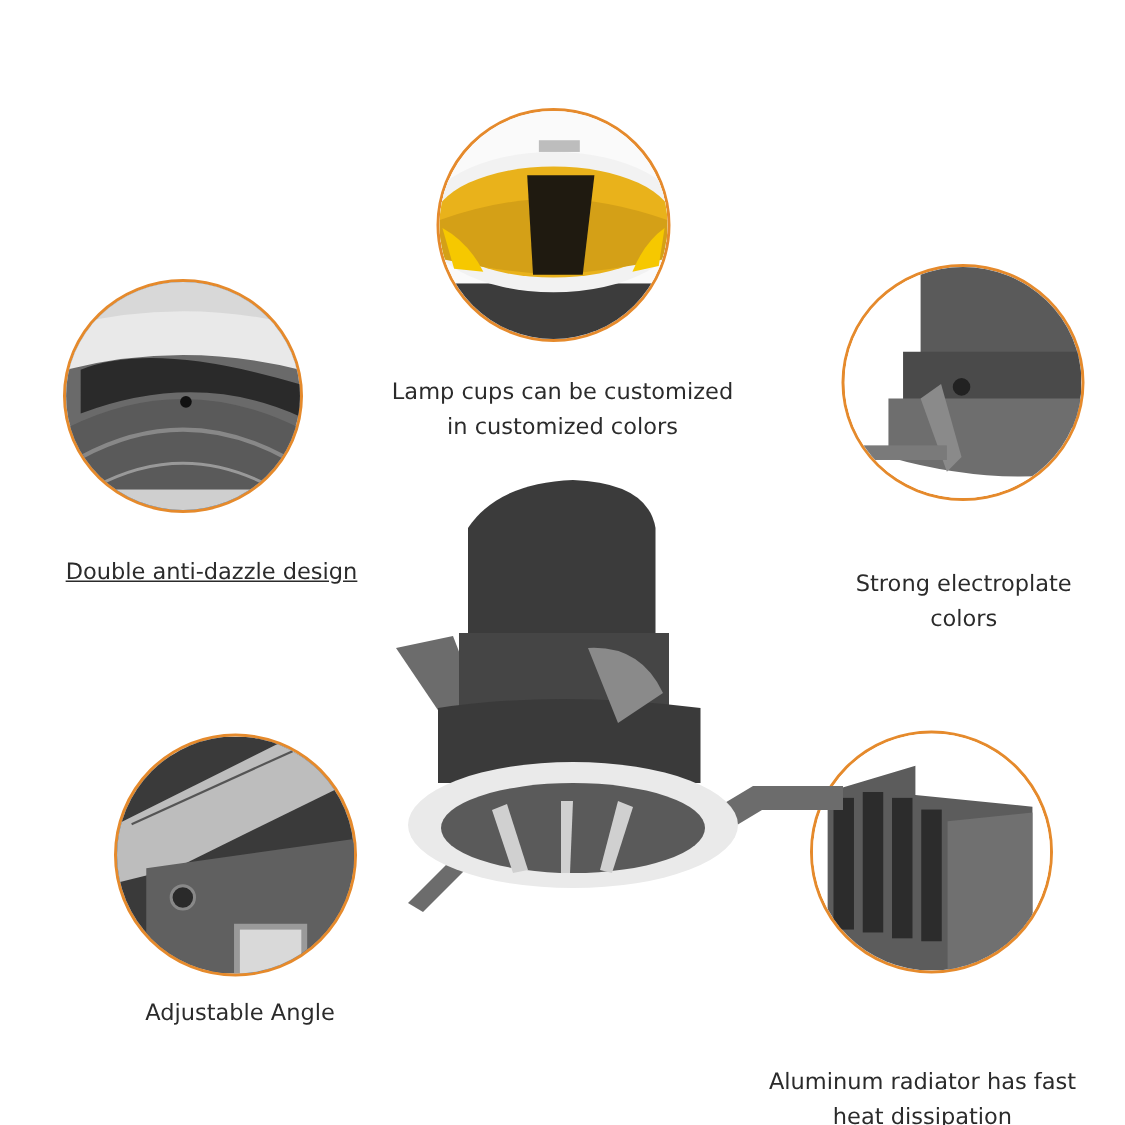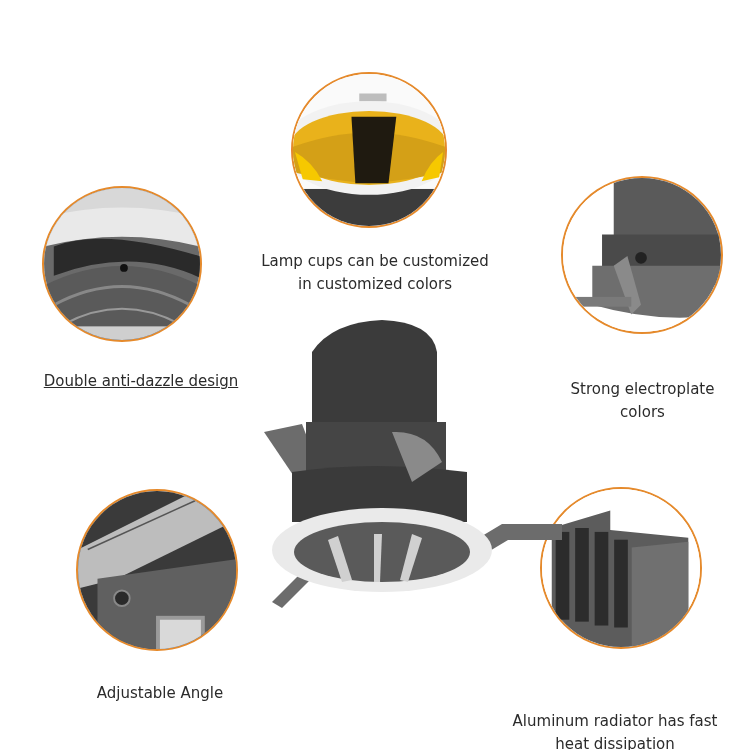--- a/index.html
+++ b/index.html
@@ -68,21 +68,21 @@
   <svg viewBox="0 0 162 162">
     <rect width="162" height="162" fill="#3a3a3a"></rect>
     <path d="M0 60 L120 0 L162 0 L162 30 L40 90 L0 100 Z" fill="#bdbdbd"></path>
     <path d="M10 60 L120 10" stroke="#555" stroke-width="1.5"></path>
     <path d="M20 90 L162 70 L162 162 L20 162 Z" fill="#606060"></path>
     <circle cx="45" cy="110" r="8" fill="#2a2a2a" stroke="#888" stroke-width="2"></circle>
     <rect x="80" y="128" width="50" height="34" fill="#9a9a9a"></rect>
     <rect x="84" y="132" width="42" height="30" fill="#d9d9d9"></rect>
   </svg>
 </div>
-<div class="label" style="left:70px;top:682px;width:180px;text-align:center;">
+<div class="label" style="left:70px;top:664px;width:180px;text-align:center;">
   <span>Adjustable Angle</span>
 </div>
 
 <div class="feature-circle" style="left:540px;top:487px;width:162px;height:162px;">
   <svg viewBox="0 0 162 162">
     <rect width="162" height="162" fill="#ffffff"></rect>
     <path d="M10 40 L70 22 L70 42 L150 50 L150 162 L10 162 Z" fill="#5c5c5c"></path>
     <g fill="#2c2c2c">
       <rect x="14" y="44" width="14" height="90"></rect>
       <rect x="34" y="40" width="14" height="96"></rect>

